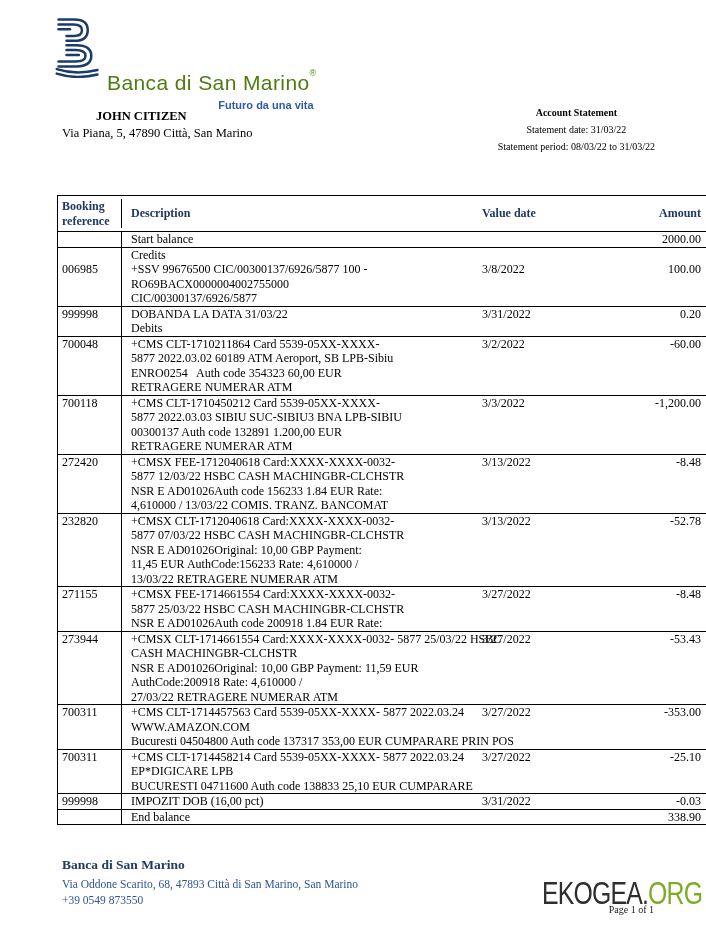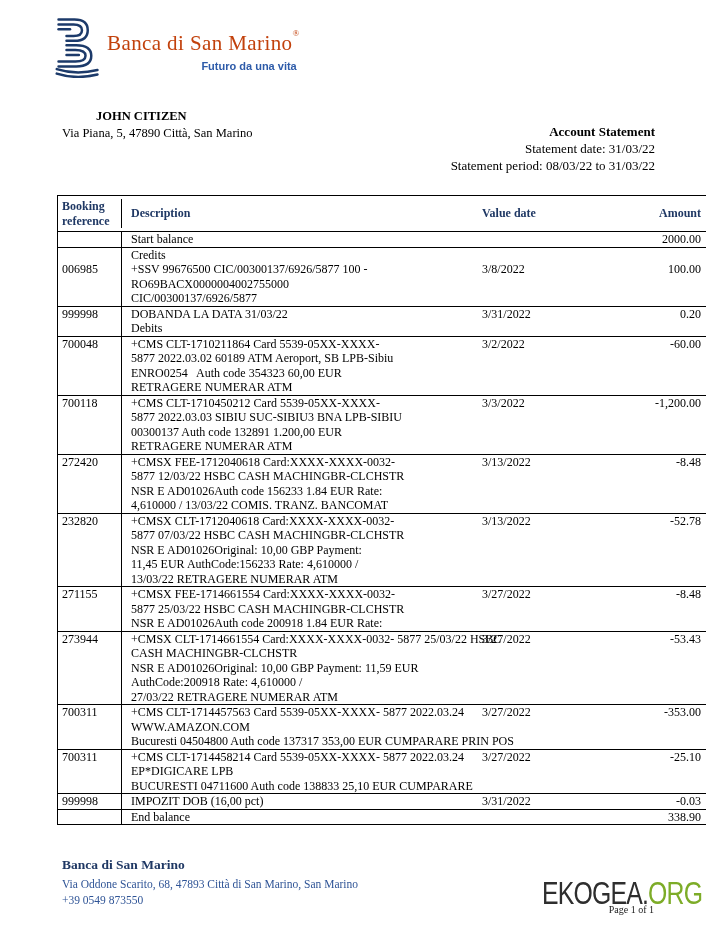--- a/index.html
+++ b/index.html
@@ -8,33 +8,33 @@
     position:relative; width:706px; height:926px; margin:0 auto;
     background:#ffffff; overflow:hidden;
     font-family:"Liberation Serif", serif; color:#000;
   }
 
   
   .logo { position:absolute; left:54px; top:16px; display:flex; }
   .logo-mark { width:48px; height:62px; flex:0 0 auto; }
   .logo-text { margin-left:5px; padding-top:12px; }
   .brand {
-    font-family:Liberation Serif, serif; font-size:21px;
-    color:#c2410c; letter-spacing:0.4px; white-space:nowrap;
+    font-family:Liberation Sans, sans-serif; font-size:21px;
+    color:#4d7c0f; letter-spacing:0.4px; white-space:nowrap;margin-top:40px;
   }
   .brand sup { font-size:9px; vertical-align:14px; }
   .tagline {
     font-family:"Liberation Sans", sans-serif; font-size:11px; font-weight:bold;
     color:#2d5ba9; text-align:right; margin-top:4px; padding-right:3px;
   }
 
   
   .recipient { position:absolute; left:62px; top:108px; font-size:12.5px; line-height:17px; }
   .recipient .name { font-weight:bold;margin-left:34px; }
-  .stmt { position:absolute; right:51px; top:123px; text-align:right; font-size:13px; line-height:17px; }
+  .stmt { position:absolute; right:51px; top:104px; text-align:center; font-size:10px; line-height:17px; }
   .stmt .title { font-weight:bold; }
 
   
   .stable {
     position:absolute; left:57px; top:195px; width:650px;
     border:1.6px solid #000; font-size:12px; box-sizing:border-box;
   }
   .t-row { display:grid; grid-template-columns:64px 360px 110px 1fr; line-height:14.5px; }
   .c-ref  { padding:0 2px 0 4px; border-right:1.4px solid #000; }
   .c-desc { padding:0 0 0 9px; white-space:pre; }

